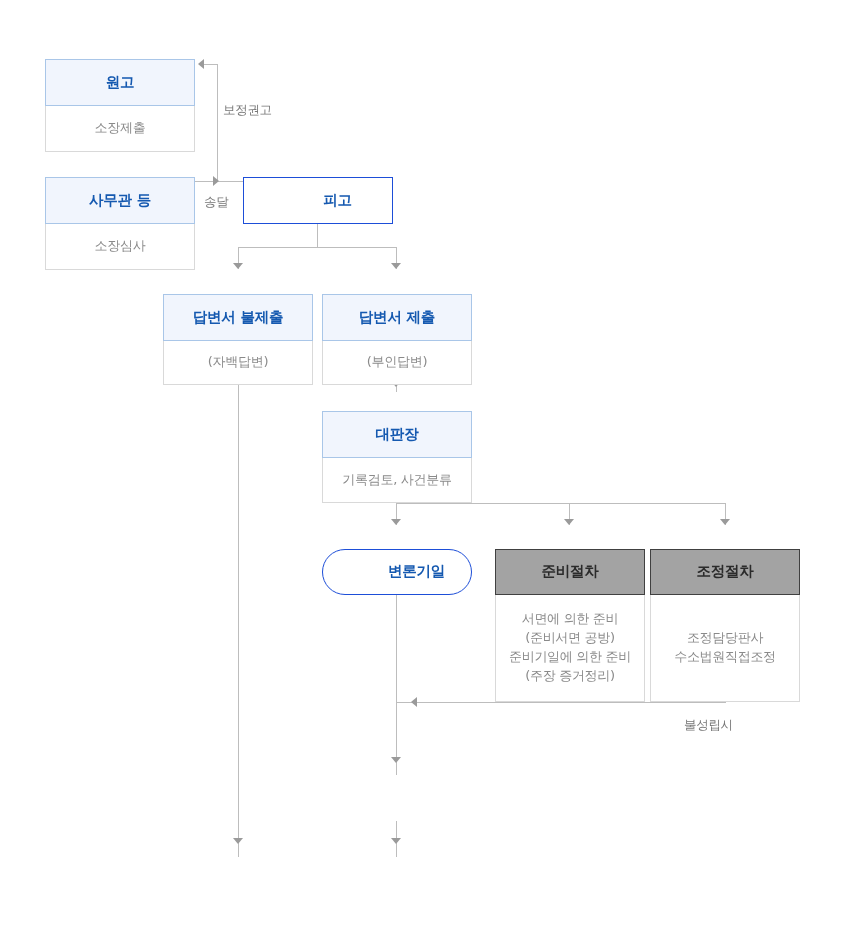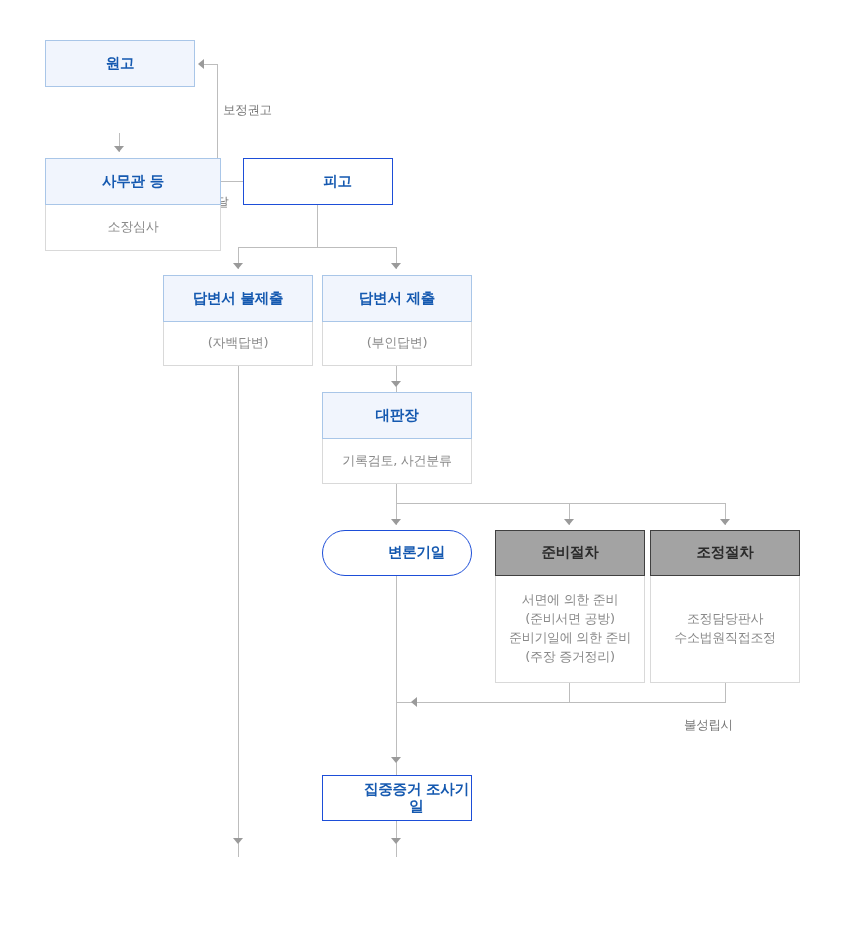--- a/index.html
+++ b/index.html
@@ -8,21 +8,21 @@
     -webkit-font-smoothing:antialiased;
   }
   #canvas{
     position:relative;
     width:846px;
     height:944px;
     background:#ffffff;
     overflow:hidden;
   }
   
-  .node{position:absolute;box-sizing:border-box;}
+  .node{position:absolute;box-sizing:border-box;margin-top:19px;}
   .node .hdr{
     box-sizing:border-box;
     width:100%;
     display:flex;align-items:center;justify-content:center;
     font-weight:bold;
     font-size:14.5px;
     letter-spacing:-0.2px;
     line-height:1.2;
     text-align:center;
   }
@@ -141,23 +141,24 @@
   <div class="ln lv" style="left:725px;top:683px;width:1px;height:20px;"></div>
   <div class="ln lh" style="left:396px;top:702px;width:330px;height:1px;"></div>
   <div class="arw arw-l" style="left:411px;top:697px;"></div>
   <div class="elabel" style="left:684px;top:717px;">불성립시</div>
 
   <div class="ln lv" style="left:396px;top:821px;width:1px;height:36px;"></div>
   <div class="arw arw-d" style="left:391px;top:838px;"></div>
 
   <div class="node blue" style="left:45px;top:40px;width:150px;">
     <div class="hdr" style="height:47px;">원고</div>
-  </div>
-
-  <div class="node blue" style="left:45px;top:158px;width:176px;">
+    <div class="body" style="height:46px;">소장제출</div>
+  </div>
+
+  <div class="node blue" style="left:45px;top:158px;width:150px;">
     <div class="hdr" style="height:47px;">사무관 등</div>
     <div class="body" style="height:46px;">소장심사</div>
   </div>
 
   <div class="node plain" style="left:243px;top:158px;width:150px;">
     <div class="hdr" style="height:47px;">피고</div>
   </div>
 
   <div class="node blue" style="left:163px;top:275px;width:150px;">
     <div class="hdr" style="height:47px;">답변서 불제출</div>
@@ -185,18 +186,15 @@
 준비기일에 의한 준비
 (주장 증거정리)</div>
   </div>
 
   <div class="node gray" style="left:650px;top:530px;width:150px;">
     <div class="hdr" style="height:46px;">조정절차</div>
     <div class="body" style="height:107px;">조정담당판사
 수소법원직접조정</div>
   </div>
 
-  <div class="node plain" style="left:322px;top:775px;width:150px;">
-    <div class="hdr" style="height:46px;">집중증거 조사기일</div>
-  </div>
 
 
 </div>
 
 </body></html>

